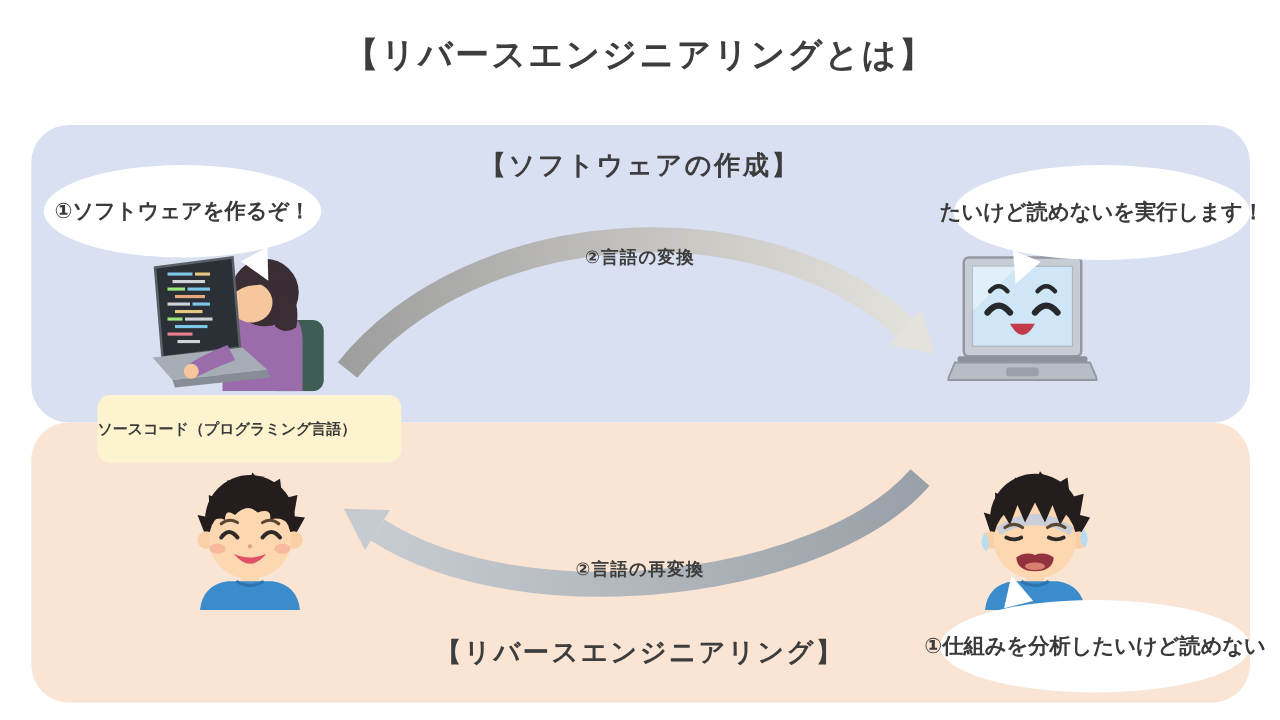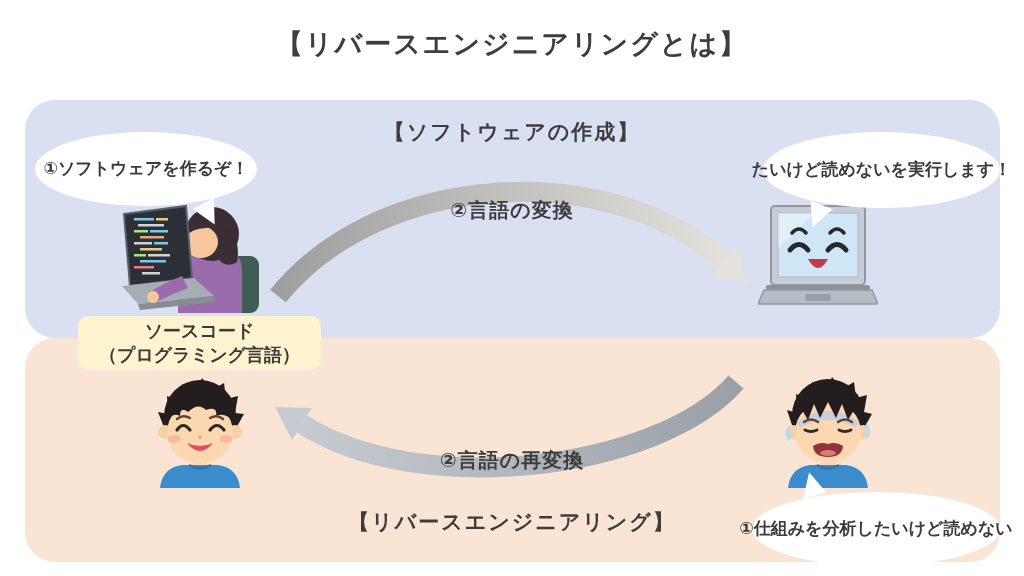--- a/index.html
+++ b/index.html
@@ -16,45 +16,45 @@
   .panel-bottom{top:338px;height:224px;background:#fae4d4;}
   .panel-heading{
     position:absolute;left:0;width:100%;text-align:center;
     font-size:21px;letter-spacing:2px;color:#3d3d3d;z-index:3;
   }
   .heading-top{top:118px;}
   .heading-bottom{top:508px;}
   #arrow-layer{position:absolute;top:0;left:0;z-index:1;}
   .arrow-label{
     position:absolute;left:512px;transform:translateX(-50%);
-    font-size:20px;letter-spacing:1px;color:#3d3d3d;z-index:3;white-space:nowrap;
+    font-size:14px;letter-spacing:1px;color:#3d3d3d;z-index:3;white-space:nowrap;
   }
   .arrow-label-top{top:197px;}
   .arrow-label-bottom{top:447px;}
   .bubble{
     position:absolute;background:#ffffff;border-radius:50%;
     display:flex;flex-direction:row;align-items:center;justify-content:center;
     text-align:center;font-size:17px;line-height:1.4;color:#3a3a3a;z-index:5;
   }
   .bubble span{white-space:nowrap;}
   .tail{position:absolute;width:0;height:0;border:12px solid transparent;}
   .tail-down{border-top:24px solid #ffffff;border-bottom:none;bottom:-20px;}
   .tail-up{border-bottom:24px solid #ffffff;border-top:none;top:-20px;}
   .bubble-tl{left:35px;top:132px;width:222px;height:74px;}
   .bubble-tl .tail{right:36px;transform:rotate(-28deg);}
   .bubble-tr{left:763px;top:132px;width:237px;height:76px;}
   .bubble-tr .tail{left:42px;transform:rotate(22deg);}
   .bubble-bl{left:35px;top:492px;width:224px;height:74px;}
   .bubble-bl .tail{right:42px;transform:rotate(14deg);}
-  .bubble-br{left:752px;top:492px;width:248px;height:74px;}
+  .bubble-br{left:752px;top:480px;width:248px;height:74px;}
   .bubble-br .tail{left:48px;transform:rotate(-14deg);}
   .code-label{
     position:absolute;background:#fdf3cf;border-radius:10px;z-index:4;
-    display:flex;flex-direction:column;align-items:center;justify-content:center;
-    text-align:center;font-size:18px;line-height:1.35;color:#3a3a3a;
+    display:flex;align-items:center;justify-content:flex-start;
+    text-align:center;font-size:12px;line-height:1.35;color:#3a3a3a;
   }
   .code-label span{white-space:nowrap;}
   .label-source{left:78px;top:316px;width:243px;height:54px;}
   .label-object{left:702px;top:316px;width:236px;height:54px;}
   .illus{position:absolute;z-index:2;}
   .illus-programmer{left:110px;top:198px;}
   .illus-laptop{left:758px;top:203px;}
   .illus-happy{left:140px;top:368px;}
   .illus-worried{left:768px;top:368px;}
 </style>

